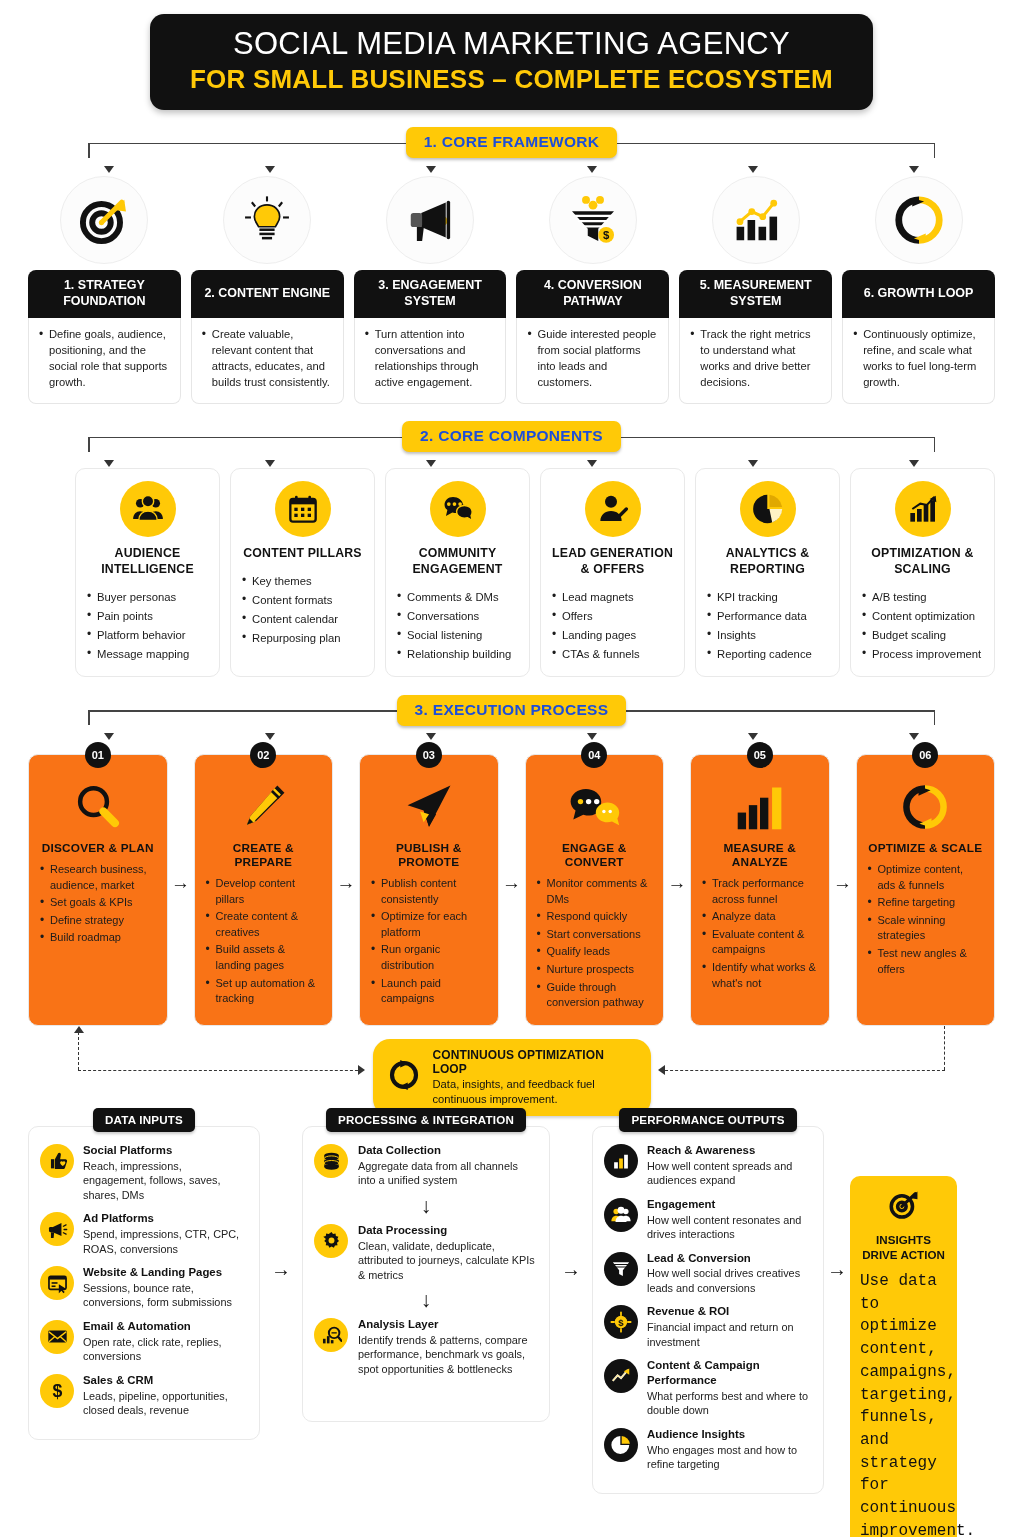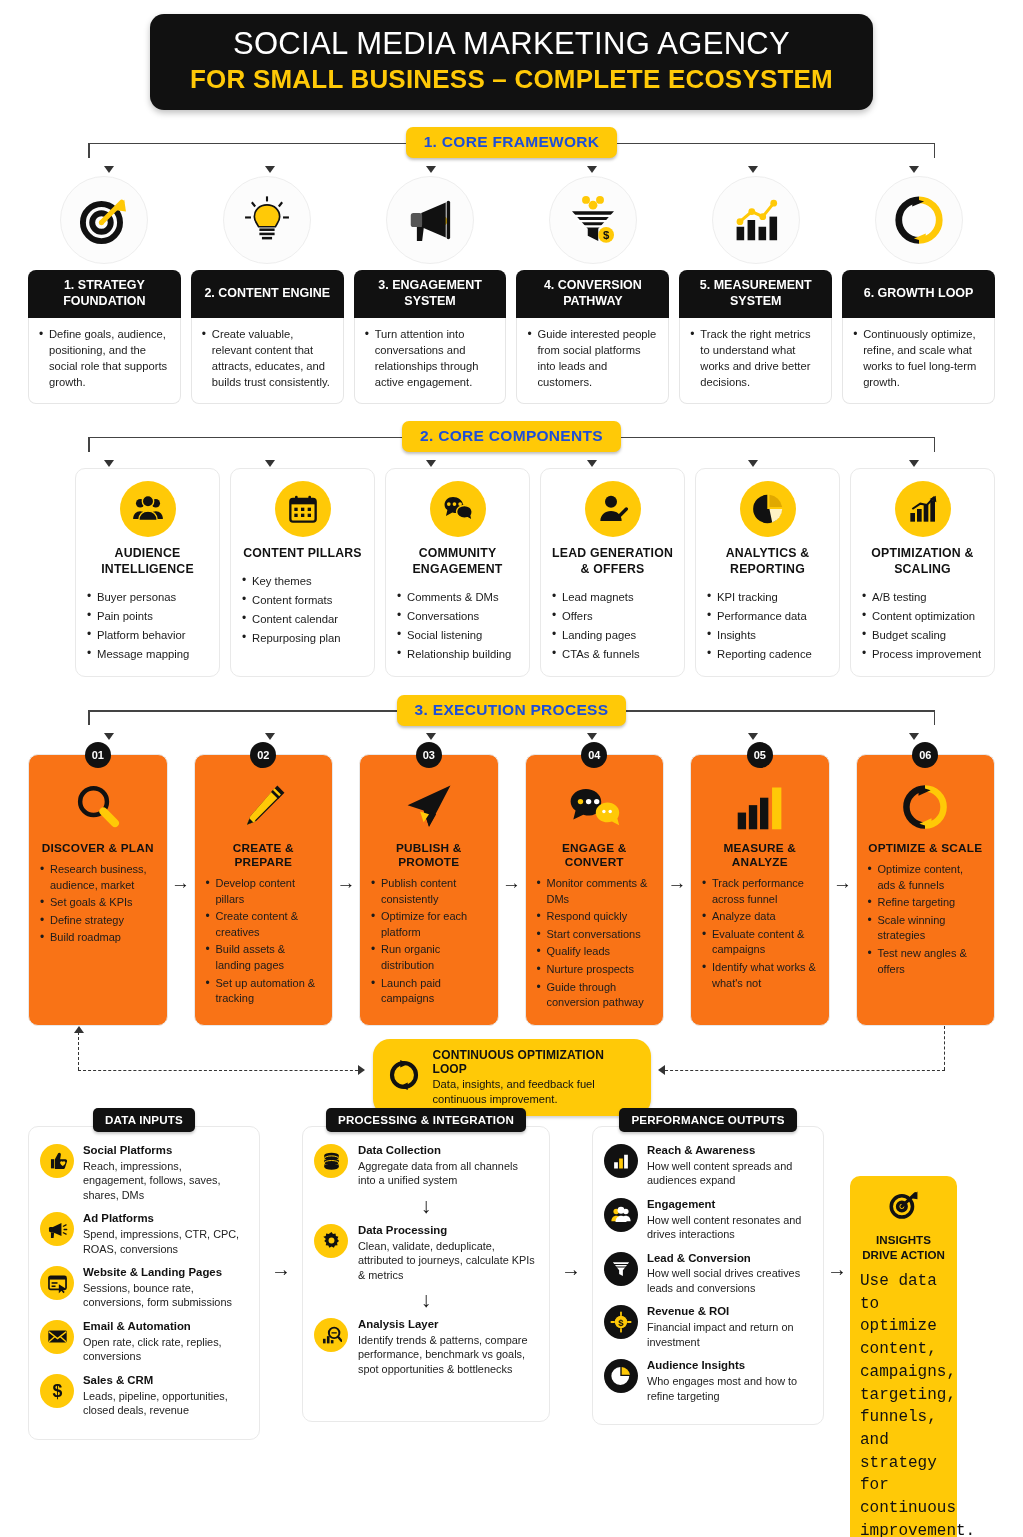--- a/index.html
+++ b/index.html
@@ -960,20 +960,33 @@
             </svg>
           </div>
           <div>
             <div class="row-name">Revenue &amp; ROI</div>
             <div class="row-desc">Financial impact and return on investment</div>
           </div>
         </div>
         <div class="row-item">
           <div class="row-ic dark">
             <svg width="22" height="22" viewBox="0 0 32 32">
+              <polyline points="4,23 11,15 16,19 26,7" fill="none" stroke="#fff" stroke-width="3"></polyline>
+              <polygon points="28,5 28,14 20,9" fill="#FFC907"></polygon>
+              <polyline points="4,23 11,15 16,19 24,9" fill="none" stroke="#FFC907" stroke-width="1.5" opacity="0.45"></polyline>
+            </svg>
+          </div>
+          <div>
+            <div class="row-name">Content &amp; Campaign Performance</div>
+            <div class="row-desc">What performs best and where to double down</div>
+          </div>
+        </div>
+        <div class="row-item">
+          <div class="row-ic dark">
+            <svg width="22" height="22" viewBox="0 0 32 32">
               <path d="M15 3 A13 13 0 1 0 28 16 L15 16 Z" fill="#fff"></path>
               <path d="M17 3 A13 13 0 0 1 29 14 L17 14 Z" fill="#FFC907"></path>
             </svg>
           </div>
           <div>
             <div class="row-name">Audience Insights</div>
             <div class="row-desc">Who engages most and how to refine targeting</div>
           </div>
         </div>
       </div>

